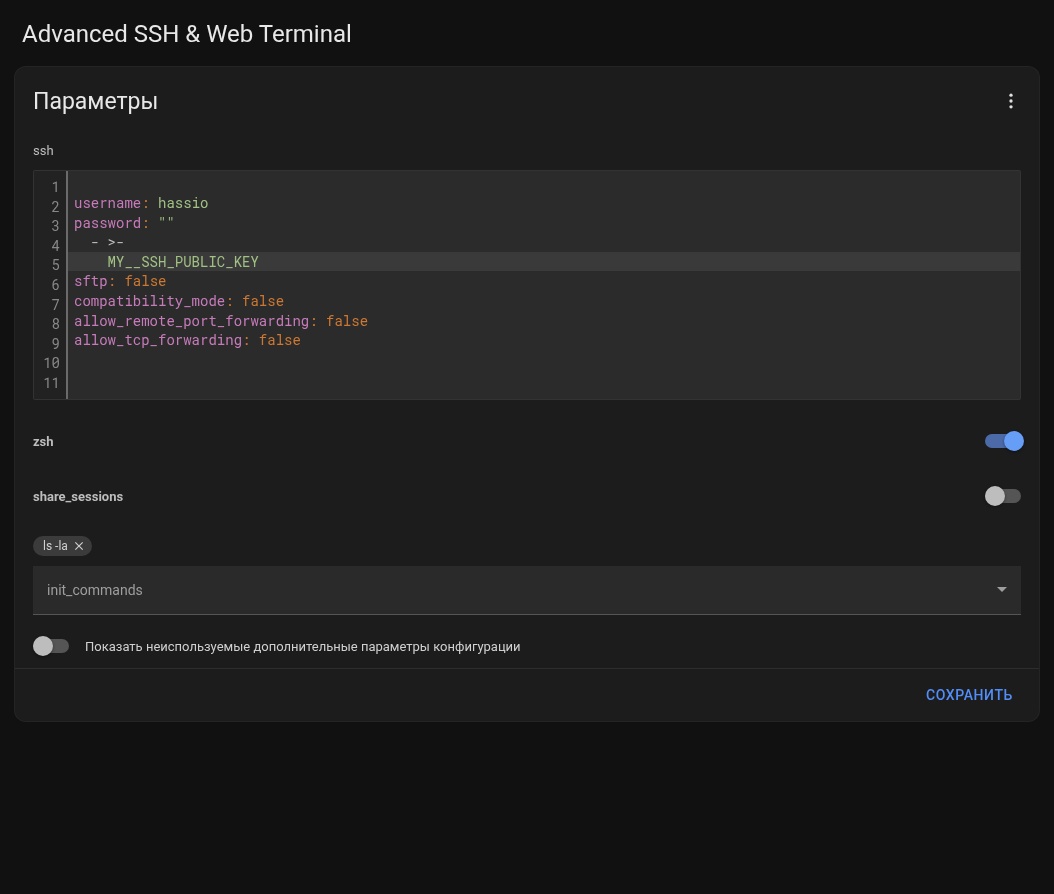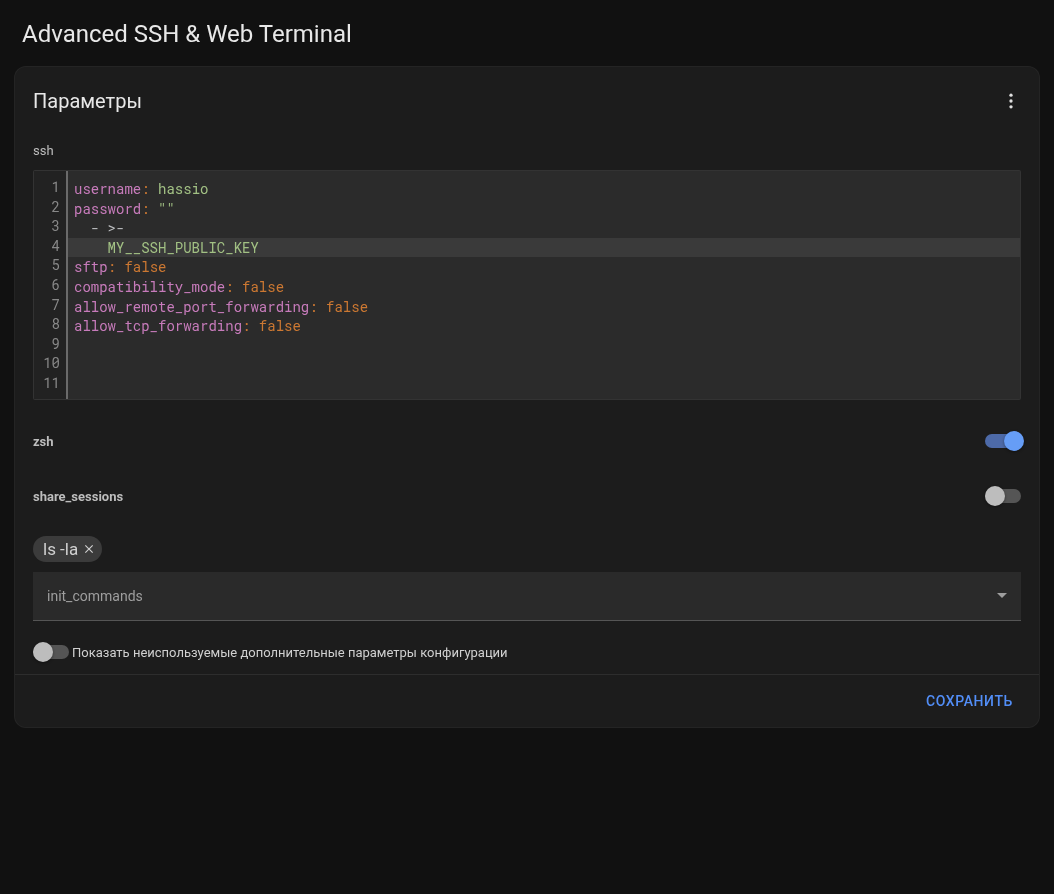--- a/index.html
+++ b/index.html
@@ -1,50 +1,50 @@
 <!DOCTYPE html>
 <html><head>
 <meta charset="utf-8">
 <style>
   html, body { margin:0; padding:0; background:#111; color:#e0e0e0; font-family: Roboto, "Segoe UI", Arial, sans-serif; font-size:14px; }
   body { width:1054px; height:894px; overflow:hidden; }
   .page-title { font-size:24px; font-weight:400; color:#e8e8e8; padding:20px 0 18px 22px; }
   .card { background:#1c1c1c; border-radius:12px; margin:0 14px; border:1px solid rgba(255,255,255,0.04); }
   .card-header { display:flex; align-items:center; justify-content:space-between; padding:14px 8px 14px 18px; }
-  .card-title { font-size:20px; font-weight:400; color:#e8e8e8; }
+  .card-title { font-size:23px; font-weight:400; color:#e8e8e8; }
   .kebab-btn { width:40px; height:40px; display:flex; align-items:center; justify-content:center; cursor:pointer; border-radius:50%; }
   .section-label { font-size:13px; color:#bdbdbd; padding:18px 18px 6px 18px; }
   .section-label.first { padding-top:8px; }
   .editor { margin:6px 18px 0 18px; background:#2b2b2b; border-radius:2px; font-family: "Roboto Mono", Menlo, Consolas, monospace; font-size:14px; line-height:19.6px; border:1px solid rgba(255,255,255,0.04); }
   .editor .lines { display:flex; }
   .gutter { background:#222; border-right:2px solid #6a6a6a; text-align:right; color:#888; padding:6px 6px; user-select:none; width:20px; }
   .gutter div { height:19.6px; }
-  .code { padding:8px 6px; flex:1; position:relative; }
+  .code { padding:22px 6px; flex:1; position:relative; }
   .code .row { height:19.6px; white-space:pre; }
   .code .row.active { background:#3a3a3a; margin-left:-6px; padding-left:6px; margin-right:-6px; padding-right:6px; }
   .tok-key { color:#c77bbb; }
   .tok-str { color:#a2c184; }
   .tok-punc { color:#cc7832; }
   .tok-bool { color:#cc7832; }
   .tok-plain { color:#bcbec0; }
   .tok-seq { color:#bcbec0; }
   .toggle-row { display:flex; align-items:center; justify-content:space-between; padding:34px 18px 12px 18px;font-weight:bold; }
   .toggle-label { color:#bdbdbd; font-size:13px; }
   .switch { position:relative; width:36px; height:14px; border-radius:10px; background:#555; }
   .switch .knob { position:absolute; top:-3px; width:20px; height:20px; border-radius:50%; background:#bdbdbd; left:0; box-shadow:0 1px 3px rgba(0,0,0,0.4); }
   .switch.on { background:#4d6aa8; }
   .switch.on .knob { background:#669df6; left:auto; right:-3px; }
   .select-field { margin:24px 18px 0 18px; background:#2a2a2a; height:48px; display:flex; align-items:center; justify-content:space-between; padding:0 14px; border-bottom:1px solid #555; cursor:pointer; }
   .select-field .sf-label { color:#9e9e9e; font-size:14px; }
   .select-field .arrow { width:0; height:0; border-left:5px solid transparent; border-right:5px solid transparent; border-top:5px solid #9e9e9e; }
   .chips-row { padding:20px 18px 0 18px; display:flex; gap:6px; flex-wrap:wrap; }
-  .chip { display:inline-flex; align-items:center; background:#3b3b3b; color:#d0d0d0; font-size:17px; border-radius:14px; padding:3px 6px 3px 10px; gap:4px; }
+  .chip { display:inline-flex; align-items:center; background:#3b3b3b; color:#d0d0d0; font-size:12px; border-radius:14px; padding:3px 6px 3px 10px; gap:4px; }
   .chip .chip-x { cursor:pointer; display:inline-flex; }
   .chip svg { display:block; }
-  .bottom-toggle { display:flex; align-items:center; gap:3px; padding:24px 18px 14px 18px; }
+  .bottom-toggle { display:flex; align-items:center; gap:16px; padding:24px 18px 14px 18px; }
   .bottom-toggle .desc { color:#d0d0d0; font-size:13px; }
   .card-footer { border-top:1px solid rgba(255,255,255,0.08); display:flex; justify-content:flex-end; padding:10px 18px; }
   .save-btn { color:#528ef7; font-weight:500; font-size:14px; letter-spacing:0.6px; text-transform:uppercase; cursor:pointer; padding:8px 8px; border-radius:4px;margin-left:22px; }
   svg.dots-icon { fill:#e0e0e0; }
 </style>
 </head>
 <body>
 
 <div class="page-title">Advanced SSH &amp; Web Terminal</div>
 

